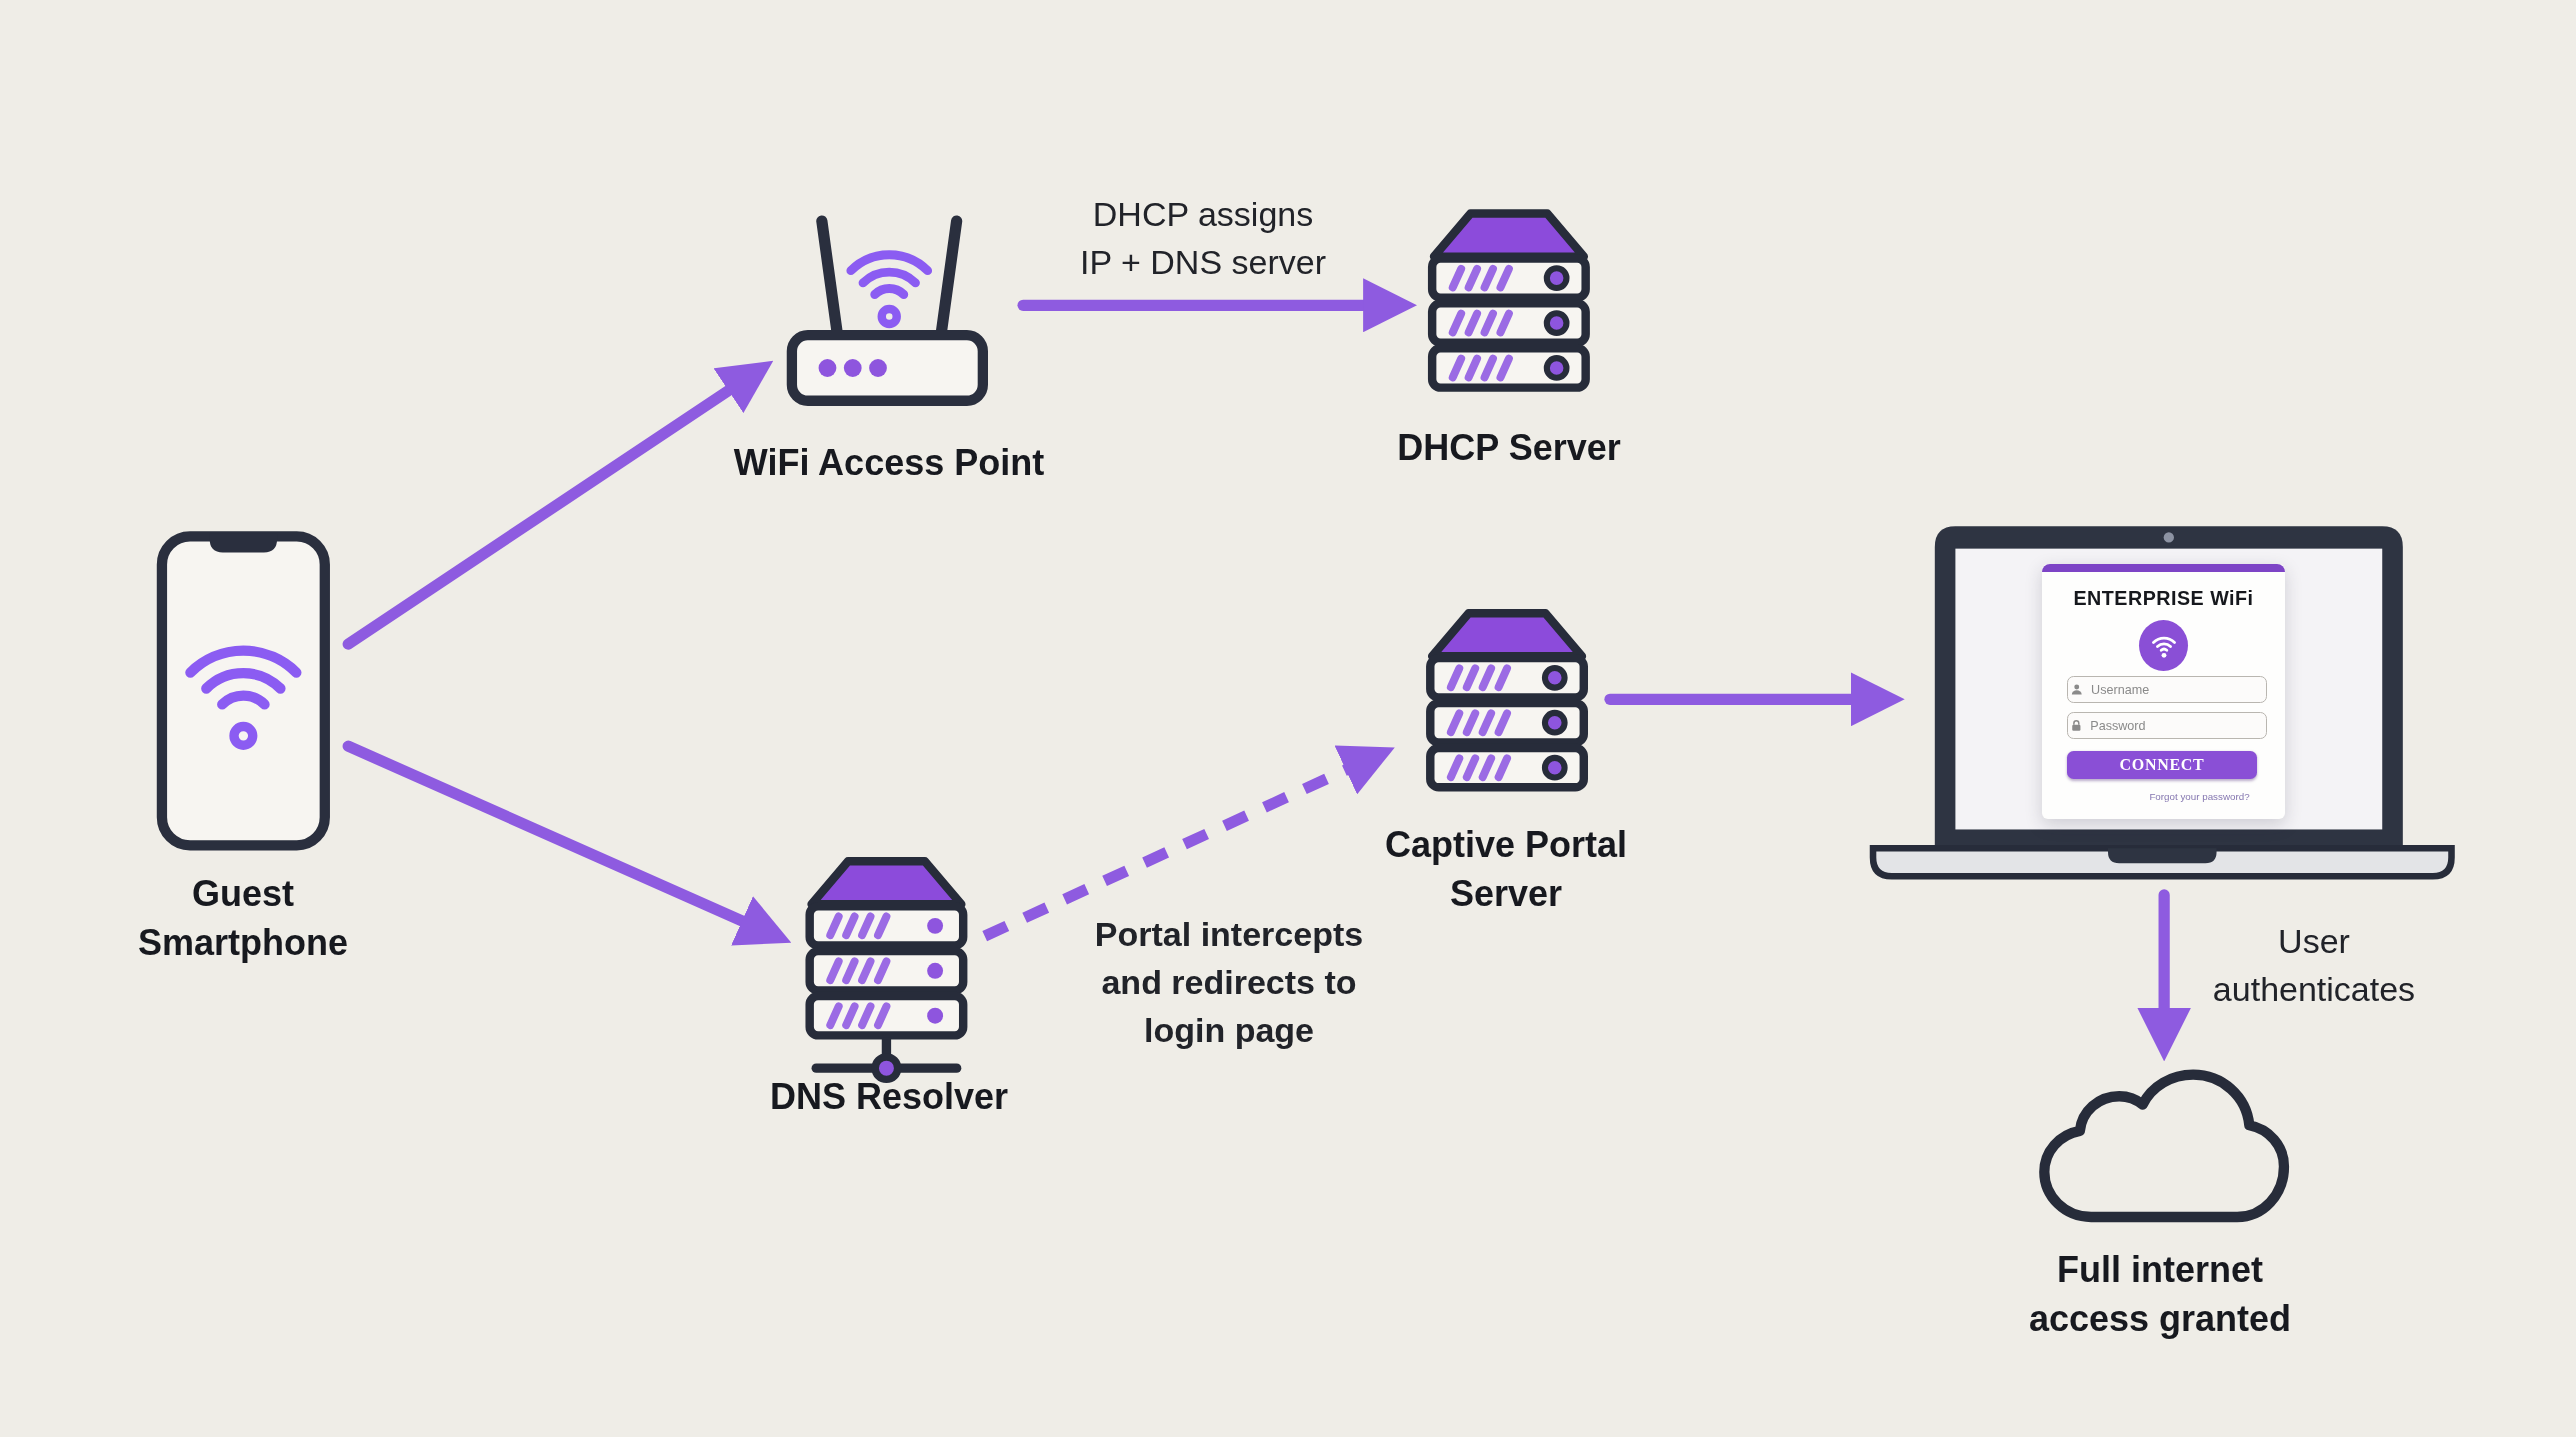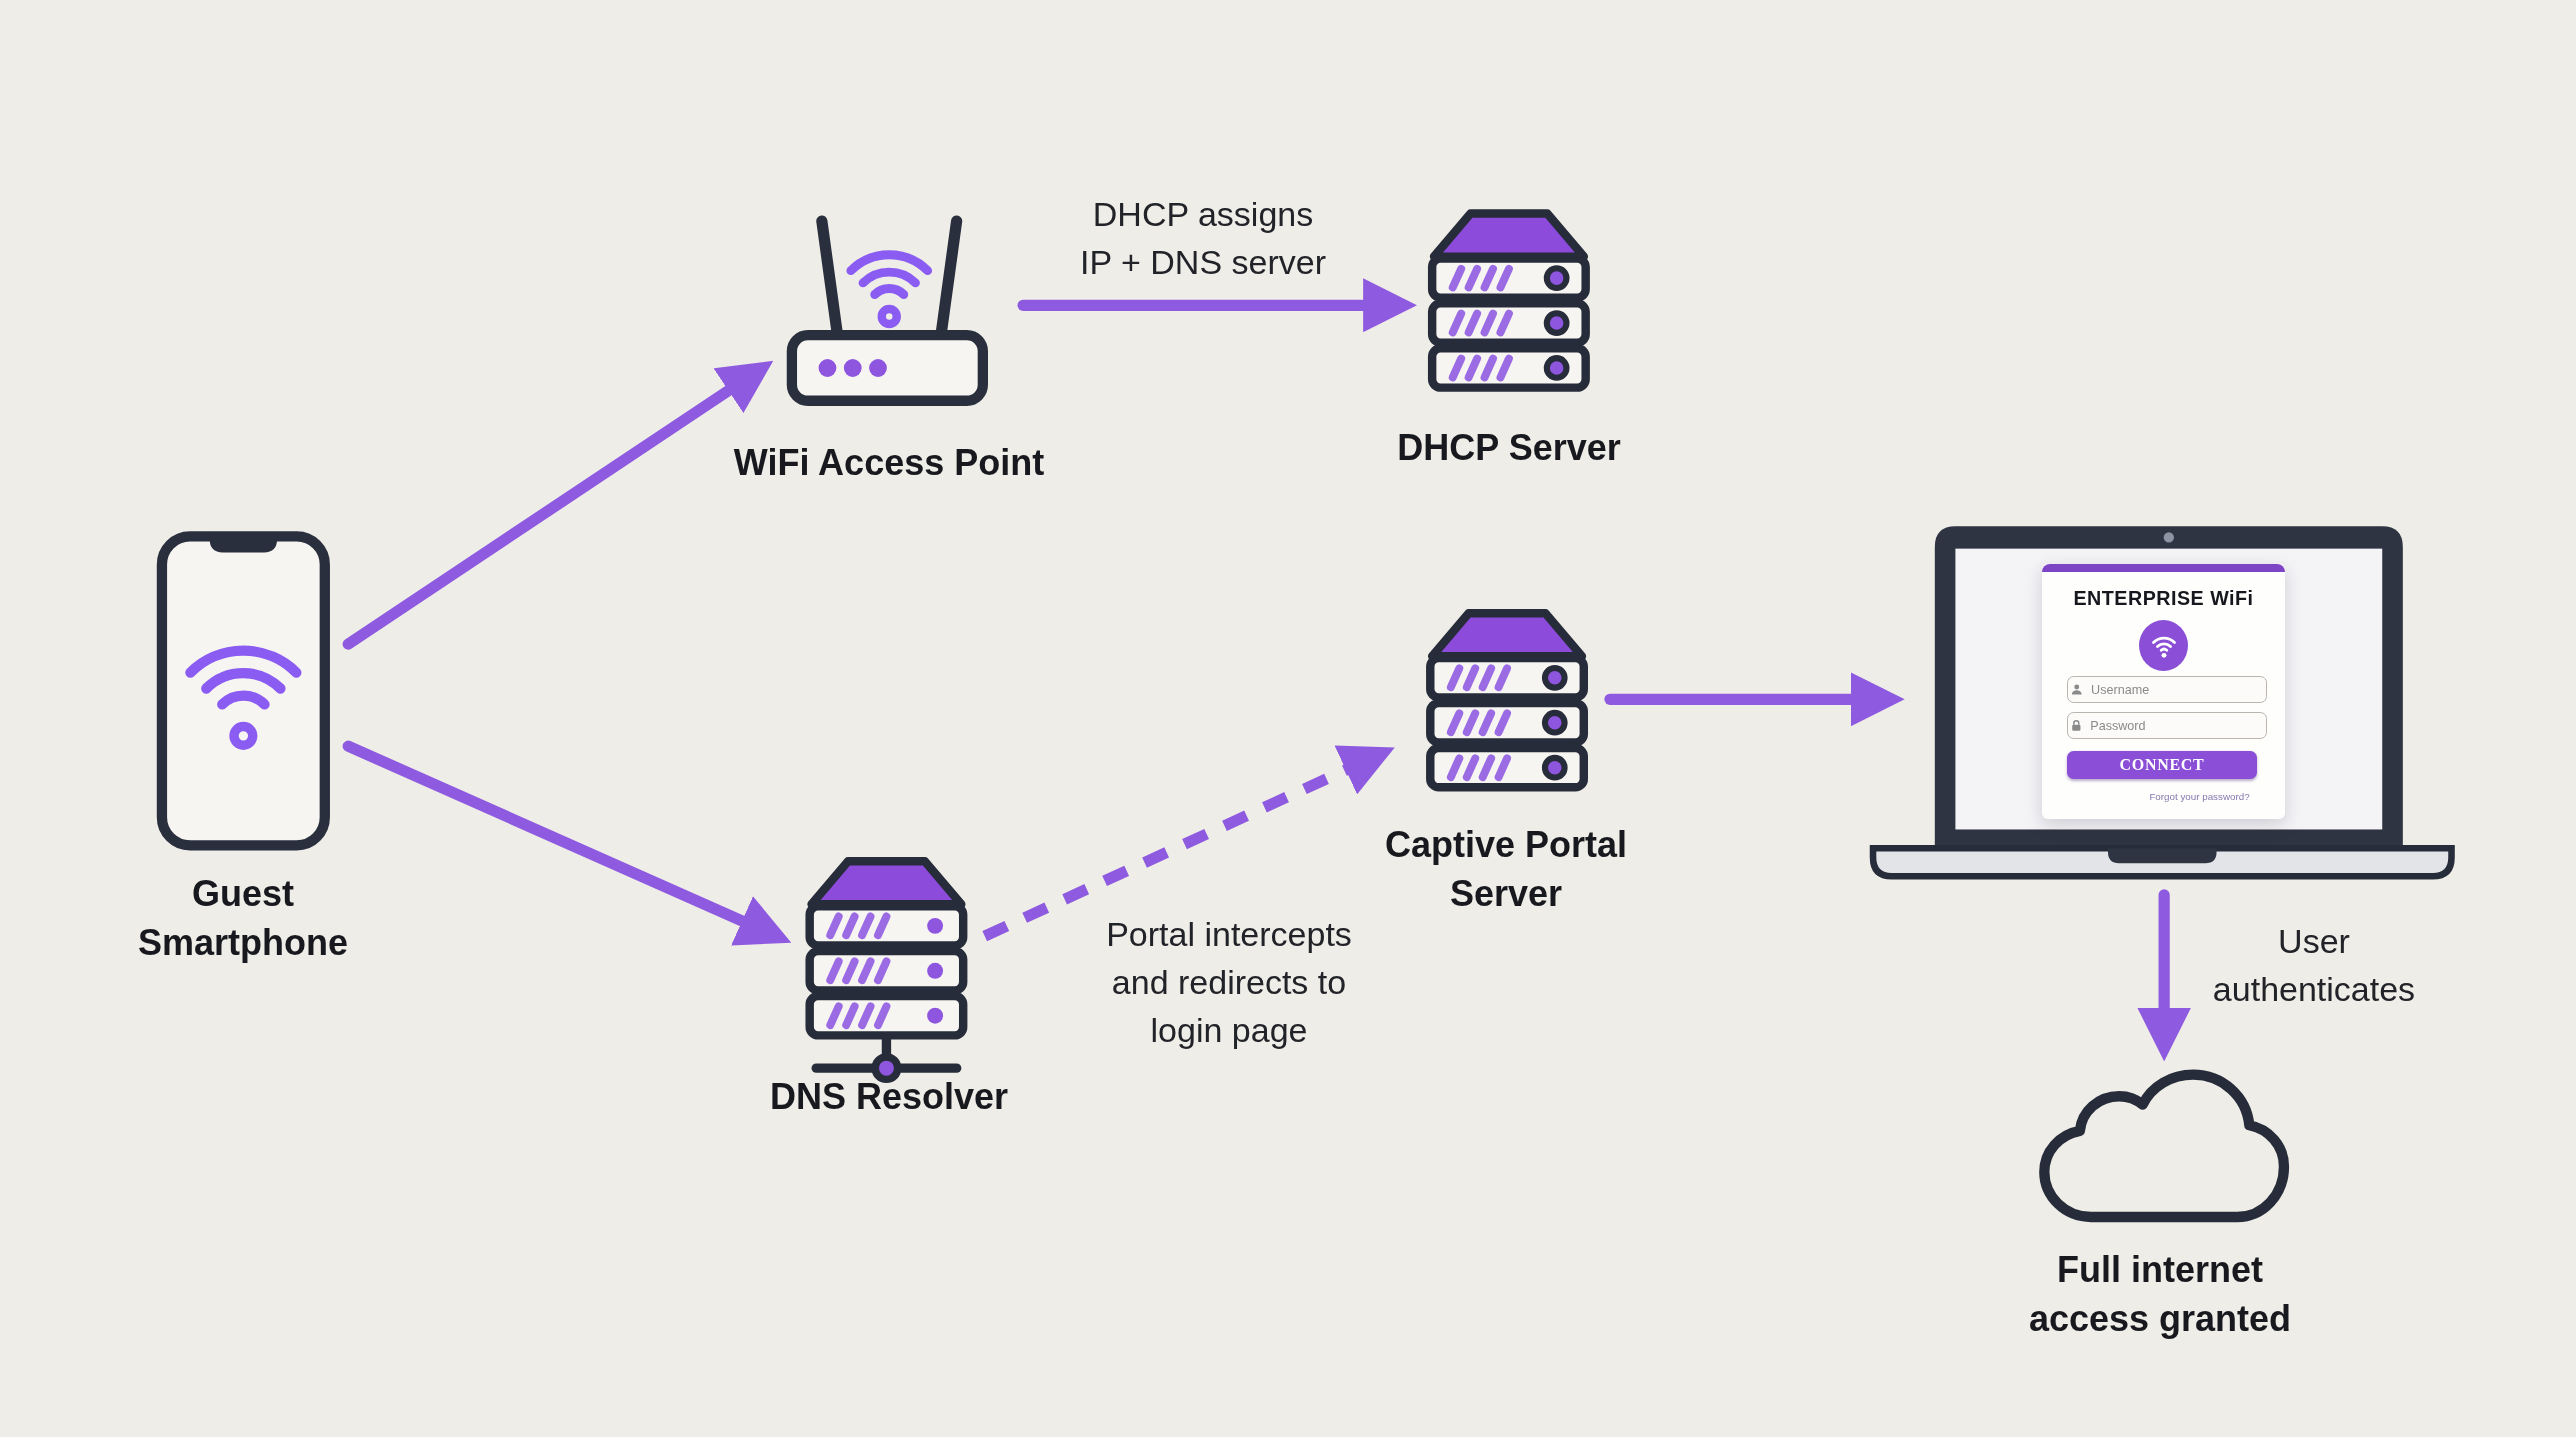--- a/index.html
+++ b/index.html
@@ -208,21 +208,21 @@
     <div>access granted</div>
   </div>
 
 
   <div class="txt note" style="left:1203px; top:190px;">
     <div>DHCP assigns</div>
     <div>IP + DNS server</div>
   </div>
 
 
-  <div class="txt note" style="left:1229px; top:910px;">
+  <div class="txt note" style="left:1229px; top:910px;font-weight:bold;">
     <div>Portal intercepts</div>
     <div>and redirects to</div>
     <div>login page</div>
   </div>
 
   <div class="txt note" style="left:2314px; top:917px;">
     <div>User</div>
     <div>authenticates</div>
   </div>
 

